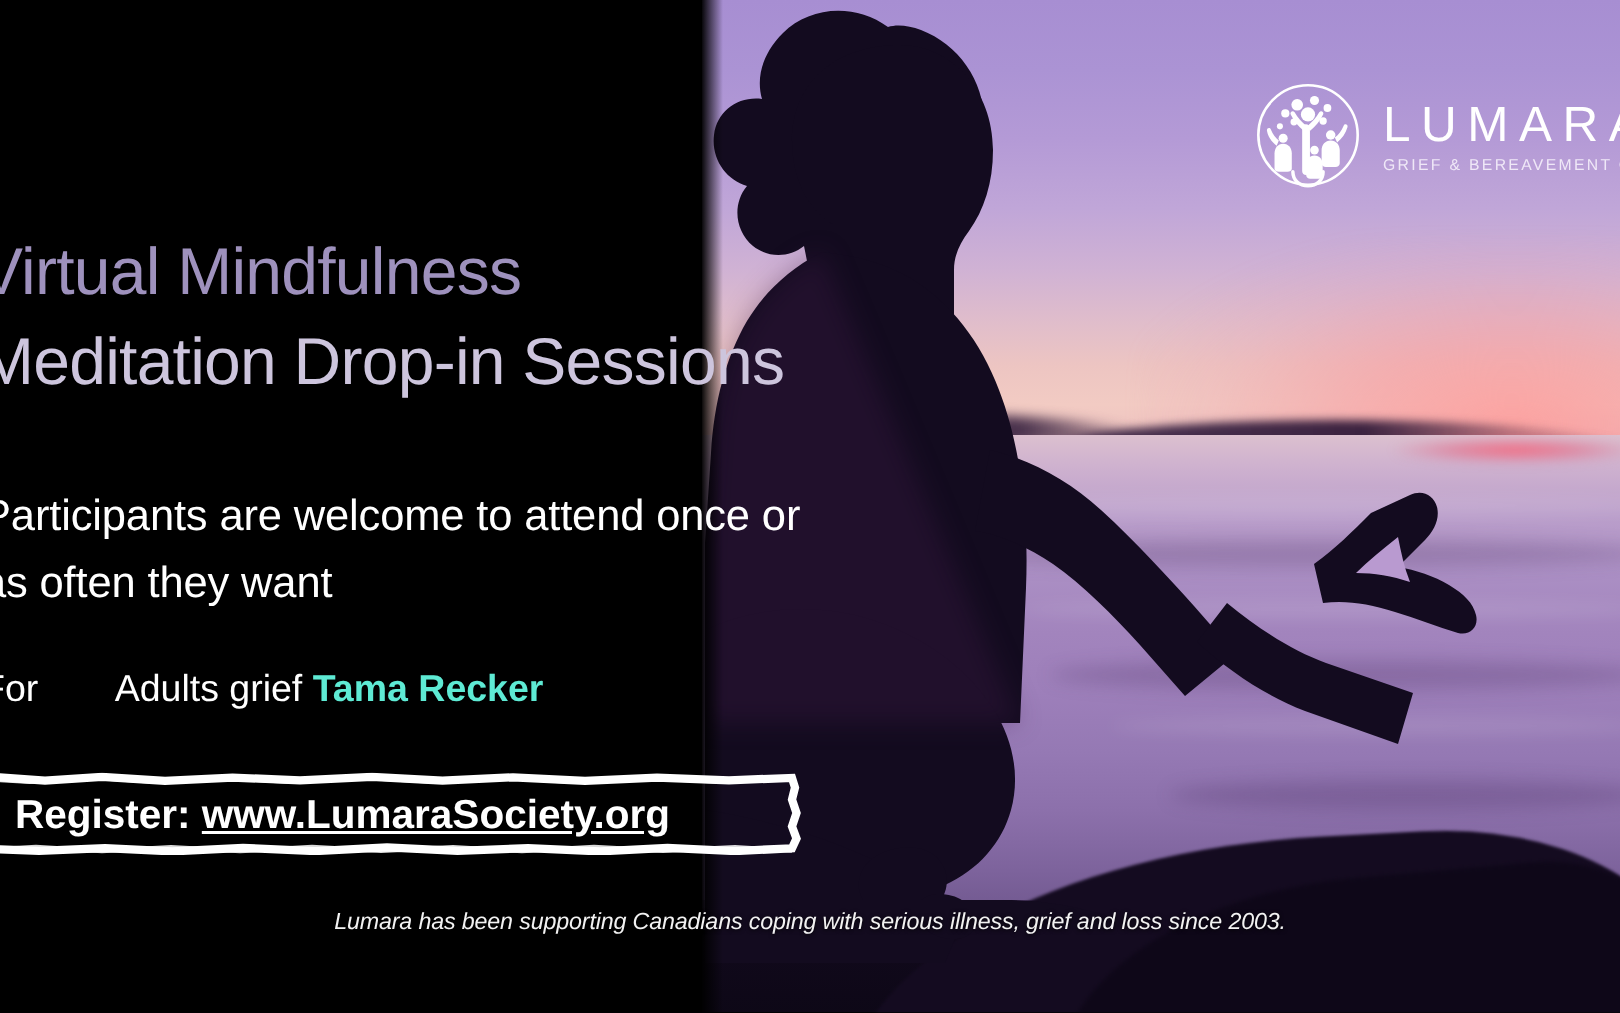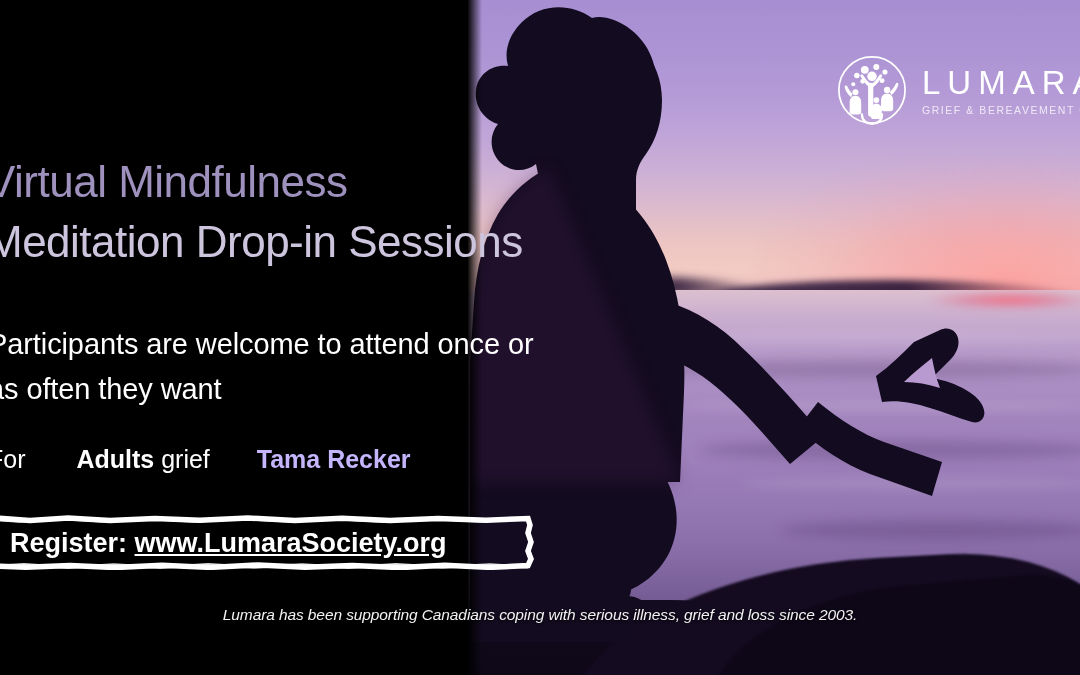--- a/index.html
+++ b/index.html
@@ -206,25 +206,24 @@
   #audience {
     position: absolute;
     left: -12px;
     top: 443px;
     font-size: 25px;
     line-height: 33px;
     color: #ffffff;
     font-weight: 400;
     white-space: nowrap;
   }
-  #audience .strong { font-weight: 700; margin-left: 44px; }
+  #audience .strong { font-weight: 400; margin-left: 44px; }
   #audience .host {
     font-weight: 700;
-    color: #c4b5fd;
-    margin-left: 40px;
+    color: #5eead4;
   }
 
   
   #register-box {
     position: absolute;
     left: -10px; top: 515px;
     width: 552px; height: 55px;
   }
   #register-box svg { position: absolute; left:0; top:0; }
   #register-text {

